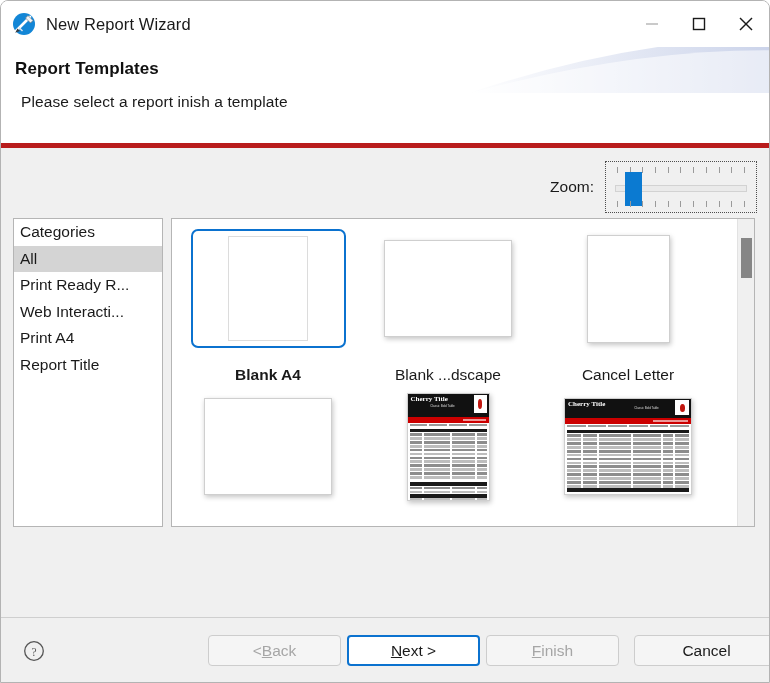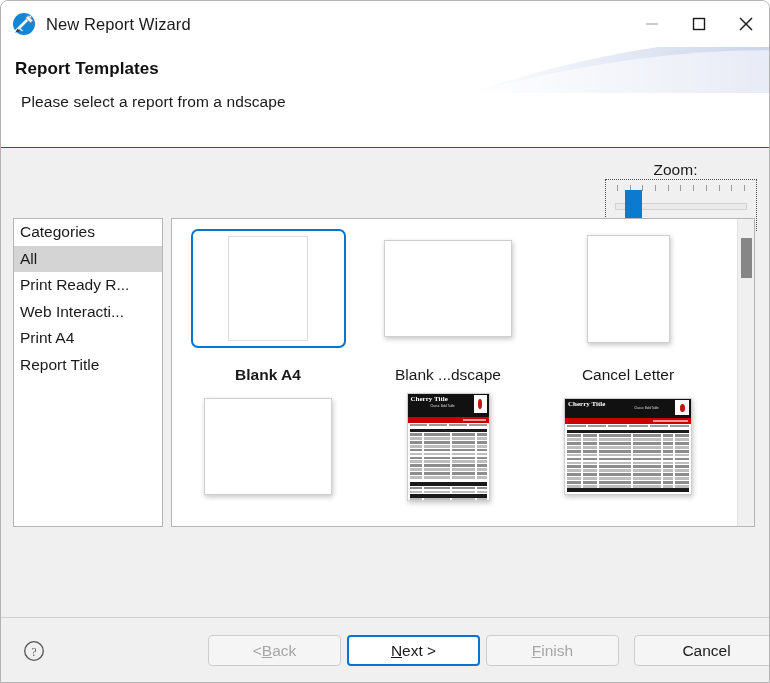--- a/index.html
+++ b/index.html
@@ -60,21 +60,21 @@
     background: transparent;
     border: none;
   }
   .win-btn svg { display: block; }
 
   
   .header {
     position: relative;
     height: 101px;
     background: #ffffff;
-    border-bottom: 1px solid #b91c1c;
+    border-bottom: 5px solid #b91c1c;
     overflow: hidden;
   }
   .header-decor {
     position: absolute;
     top: -74px;
     right: -30px;
     width: 330px;
     height: 120px;
     pointer-events: none;
   }
@@ -104,21 +104,20 @@
     border-bottom: 1px solid #cfcfcf;
   }
 
   
   .zoom-row {
     position: absolute;
     right: 12px;
     top: 13px;
     display: flex;
     align-items: center;
-    flex-direction: column;
   }
   .zoom-label {
     font-size: 15.5px;
     color: #1a1a1a;
     margin-right: 11px;
   }
   .slider-focus {
     position: relative;
     width: 152px;
     height: 52px;
@@ -434,21 +433,21 @@
       <defs>
         <linearGradient id="decograd" x1="0" y1="0" x2="1" y2="0">
           <stop offset="0" stop-color="#ffffff"></stop>
           <stop offset="1" stop-color="#c6cfe8"></stop>
         </linearGradient>
       </defs>
       <path d="M0 120 Q180 60 330 66 L330 120 Z" fill="url(#decograd)"></path>
       <path d="M0 120 Q180 72 330 78 L330 120 Z" fill="#ffffff" opacity=".55"></path>
     </svg>
     <div class="header-title">Report Templates</div>
-    <div class="header-sub">Please select a report from a ndscape</div>
+    <div class="header-sub">Please select a report inish a template</div>
   </div>
 
   <div class="body-area">
 
     <div class="zoom-row">
       <div class="zoom-label">Zoom:</div>
       <div class="slider-focus">
         <div class="slider-ticks top">
           <i></i>
             <i></i>

